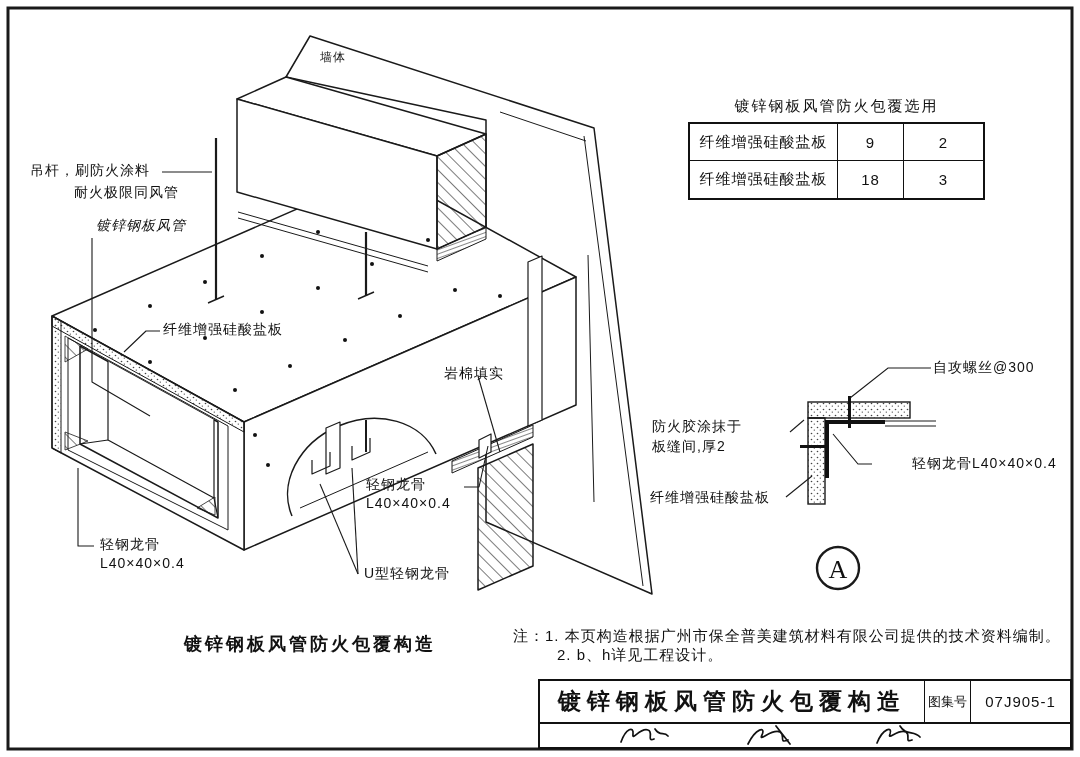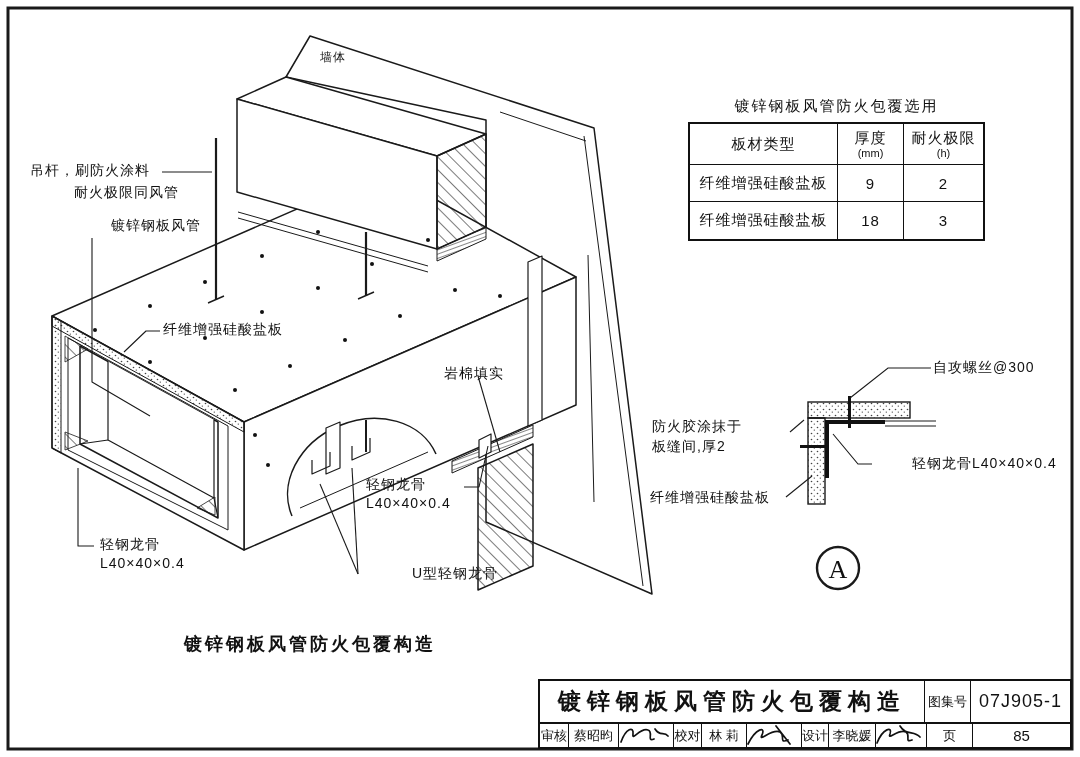--- a/index.html
+++ b/index.html
@@ -25,21 +25,21 @@
   .notes .nline{white-space:nowrap;}
   
   .tb{position:absolute;left:538px;top:679px;width:534px;height:70px;border:2px solid #111;box-sizing:border-box;background:transparent;}
   .tbrow{display:flex;box-sizing:border-box;}
   .tbr1{height:43px;border-bottom:2px solid #111;}
   .tbr2{height:23px;}
   .tbcell{box-sizing:border-box;border-right:1.5px solid #111;display:flex;align-items:center;justify-content:center;
           font-size:13px;white-space:nowrap;overflow:hidden;}
   .tbcell:last-child{border-right:none;}
   .tbtitle{font-size:23px;font-weight:bold;letter-spacing:6px;}
-  .atlasno{font-size:18px;letter-spacing:1px;}
+  .atlasno{font-size:15px;letter-spacing:1px;}
   .pageno{font-size:15px;}
 </style>
 </head>
 <body>
 
 <div id="page">
 
 <svg id="art" width="1080" height="757" viewBox="0 0 1080 757">
   <defs>
     <pattern id="hatch" width="9" height="9" patternUnits="userSpaceOnUse" patternTransform="rotate(-45)">
@@ -183,76 +183,58 @@
   <g stroke="#111" fill="none" stroke-width="1.7" stroke-linecap="round">
     <path d="M621,742 C626,728 634,726 633,734 C632,742 640,727 648,730 C654,732 646,742 654,739 M655,729 C660,737 664,731 668,736"></path>
     <path d="M748,744 C756,728 766,726 762,735 C758,743 772,728 780,732 C786,735 778,744 788,740 M776,726 L790,744"></path>
     <path d="M877,743 C883,728 893,726 890,734 C887,741 899,728 906,732 C911,735 904,743 912,740 M900,726 C906,736 914,730 920,737"></path>
   </g>
 </svg>
 
   <div class="lbl" style="left:320px;top:50px;font-size:12px;">墙体</div>
   <div class="lbl" style="left:30px;top:162px;">吊杆，刷防火涂料</div>
   <div class="lbl" style="left:30px;top:184px;margin-left:44px;">耐火极限同风管</div>
-  <div class="lbl" style="left:111px;top:217px;">镀锌钢板风管</div>
+  <div class="lbl" style="left:96px;top:217px;font-style:italic;">镀锌钢板风管</div>
   <div class="lbl" style="left:163px;top:321px;">纤维增强硅酸盐板</div>
   <div class="lbl" style="left:399px;top:365px;margin-left:45px;">岩棉填实</div>
   <div class="lbl" style="left:366px;top:476px;">轻钢龙骨</div>
   <div class="lbl" style="left:366px;top:495px;">L40×40×0.4</div>
-  <div class="lbl" style="left:364px;top:565px;margin-left:48px;">U型轻钢龙骨</div>
+  <div class="lbl" style="left:364px;top:565px;">U型轻钢龙骨</div>
   <div class="lbl" style="left:100px;top:536px;">轻钢龙骨</div>
   <div class="lbl" style="left:100px;top:555px;">L40×40×0.4</div>
   <div class="caption" style="left:150px;top:632px;width:320px;">镀锌钢板风管防火包覆构造</div>
 
   <div class="seltitle">镀锌钢板风管防火包覆选用</div>
   <div class="seltable">
-    <div class="trow hrow">
-      <div class="tcell c1">板材类型</div>
-      <div class="tcell c2">
-        <span>厚度</span>
-        <span class="sub">(mm)</span>
-      </div>
-      <div class="tcell c3">
-        <span>耐火极限</span>
-        <span class="sub">(h)</span>
-      </div>
-    </div>
     <div class="trow drow">
       <div class="tcell c1">纤维增强硅酸盐板</div>
       <div class="tcell c2">9</div>
       <div class="tcell c3">2</div>
     </div>
     <div class="trow drow">
       <div class="tcell c1">纤维增强硅酸盐板</div>
       <div class="tcell c2">18</div>
       <div class="tcell c3">3</div>
     </div>
   </div>
 
   <div class="lbl" style="left:933px;top:359px;">自攻螺丝@300</div>
   <div class="lbl" style="left:652px;top:418px;">防火胶涂抹于</div>
   <div class="lbl" style="left:652px;top:438px;text-align:center;">板缝间,厚2</div>
   <div class="lbl" style="left:912px;top:455px;">轻钢龙骨L40×40×0.4</div>
   <div class="lbl" style="left:650px;top:489px;">纤维增强硅酸盐板</div>
 
+  <div class="notes">
+    <div class="nline">
+      <span>注：</span><span>1. 本页构造根据广州市保全普美建筑材料有限公司提供的技术资料编制。</span>
+    </div>
+    <div class="nline" style="padding-left:44px;">2. b、h详见工程设计。</div>
+  </div>
 
   <div class="tb">
     <div class="tbrow tbr1">
       <div class="tbcell tbtitle" style="width:385px;">镀锌钢板风管防火包覆构造</div>
       <div class="tbcell" style="width:46px;letter-spacing:0;">图集号</div>
       <div class="tbcell atlasno" style="width:99px;">07J905-1</div>
     </div>
-    <div class="tbrow tbr2">
-      <div class="tbcell" style="width:29px;">审核</div>
-      <div class="tbcell" style="width:50px;">蔡昭昀</div>
-      <div class="tbcell" style="width:55px;"></div>
-      <div class="tbcell" style="width:28px;">校对</div>
-      <div class="tbcell" style="width:45px;">林  莉</div>
-      <div class="tbcell" style="width:55px;"></div>
-      <div class="tbcell" style="width:27px;">设计</div>
-      <div class="tbcell" style="width:47px;">李晓媛</div>
-      <div class="tbcell" style="width:51px;"></div>
-      <div class="tbcell" style="width:46px;">页</div>
-      <div class="tbcell pageno" style="width:97px;">85</div>
-    </div>
   </div>
 
 </div>
 
 </body></html>

